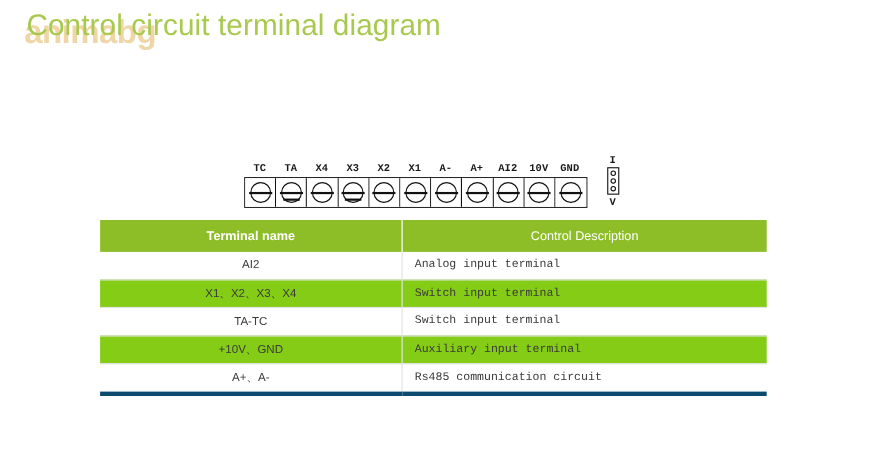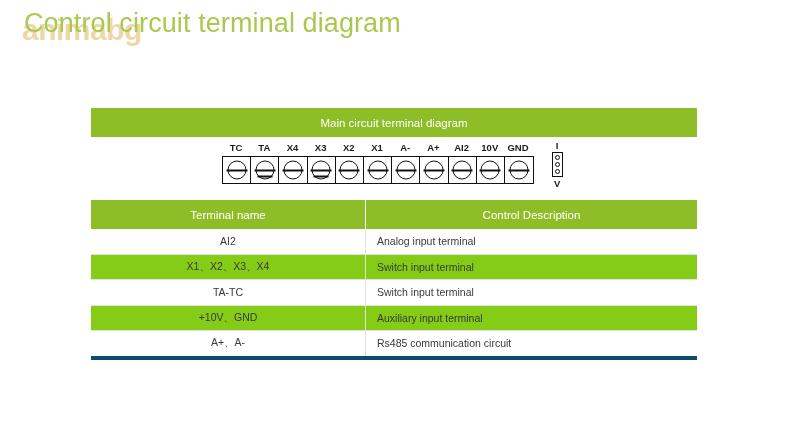--- a/index.html
+++ b/index.html
@@ -72,21 +72,22 @@
     left: 91px;
     top: 140px;
     width: 606px;
     height: 58px;
   }
   #terminal-inner {
     position: absolute;
     left: 131px;
     top: 0;
     display: flex;
-    align-items: flex-start;
+    align-items: flex-end;
+    font-family: Liberation Mono, monospace;
   }
   .term-col {
     width: 28.2px;
     display: flex;
     flex-direction: column;
     align-items: center;
   }
   .term-label {
     font-size: 9.5px;
     color: #1a1a1a;
@@ -202,36 +203,34 @@
     padding: 0 0 0 0;
     border-bottom: 1px solid #e2e2e2;
   }
   #spec-table td.col-name {
     text-align: center;
     border-right: 1px solid #e2e2e2;
   }
   #spec-table td.col-desc {
     text-align: left;
     padding-left: 11px;
+    font-family: Liberation Mono, monospace;
   }
   #spec-table tbody tr.alt td { background: #84cc16; }
   #spec-table tbody tr:last-child td { border-bottom: 4px solid #0c4a6e; }
 </style>
 </head>
 <body>
 
 <div id="page">
 
   <div id="wm-animabg">animabg</div>
 
   <div id="page-title">Control circuit terminal diagram</div>
 
-  <div id="banner">
-    <span>Main circuit terminal diagram</span>
-  </div>
 
   <div id="terminal-area">
     <div id="terminal-inner">
 
       <div>
         <div id="term-labels" style="display:flex;">
           <div class="term-col">
               <span class="term-label">TC</span>
             </div>
           <div class="term-col">
@@ -312,21 +311,21 @@
         </div>
         <span class="jumper-cap">V</span>
       </div>
 
     </div>
   </div>
 
   <table id="spec-table">
     <thead>
       <tr>
-        <th class="th-name" style="width:274px;">Terminal name</th>
+        <th class="th-name" style="width:274px;font-weight:bold;">Terminal name</th>
         <th class="th-desc">Control Description</th>
       </tr>
     </thead>
     <tbody>
       <tr>
         <td class="col-name">AI2</td>
         <td class="col-desc">Analog input terminal</td>
       </tr>
       <tr class="alt">
         <td class="col-name">X1、X2、X3、X4</td>

